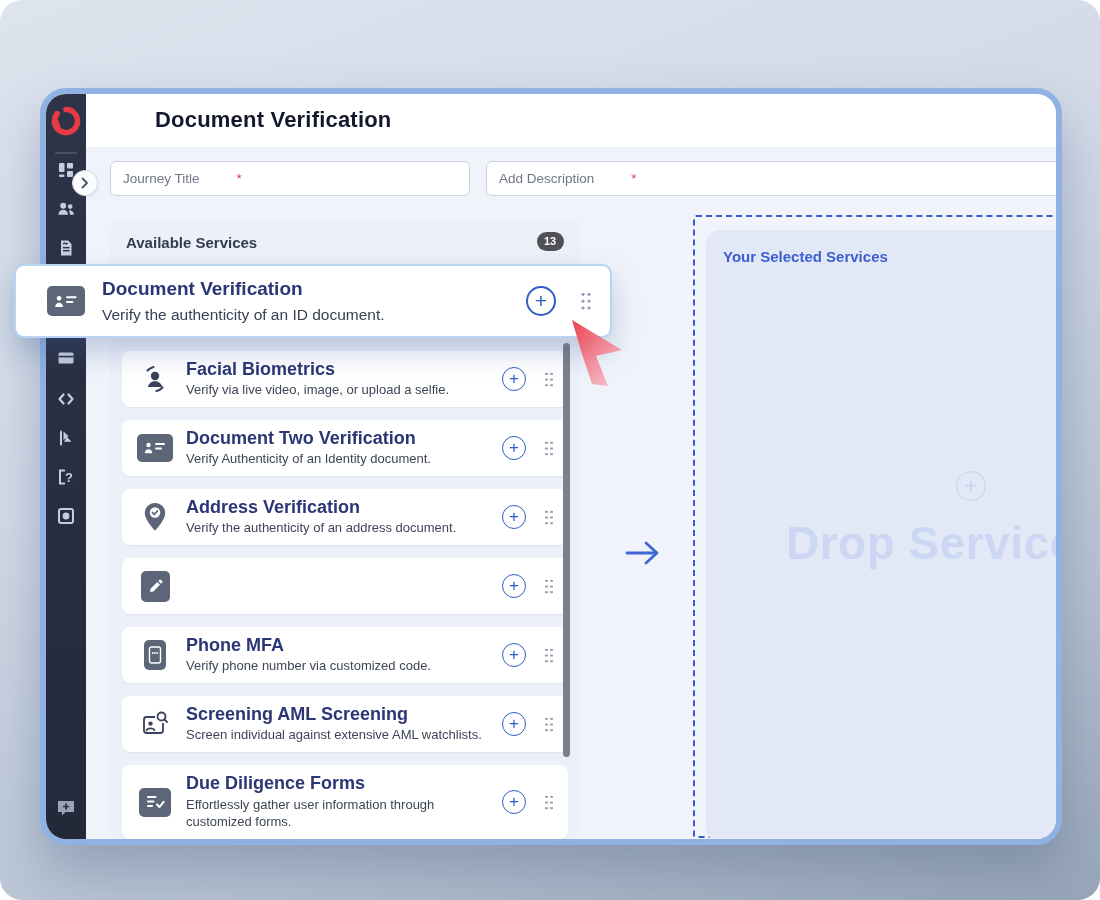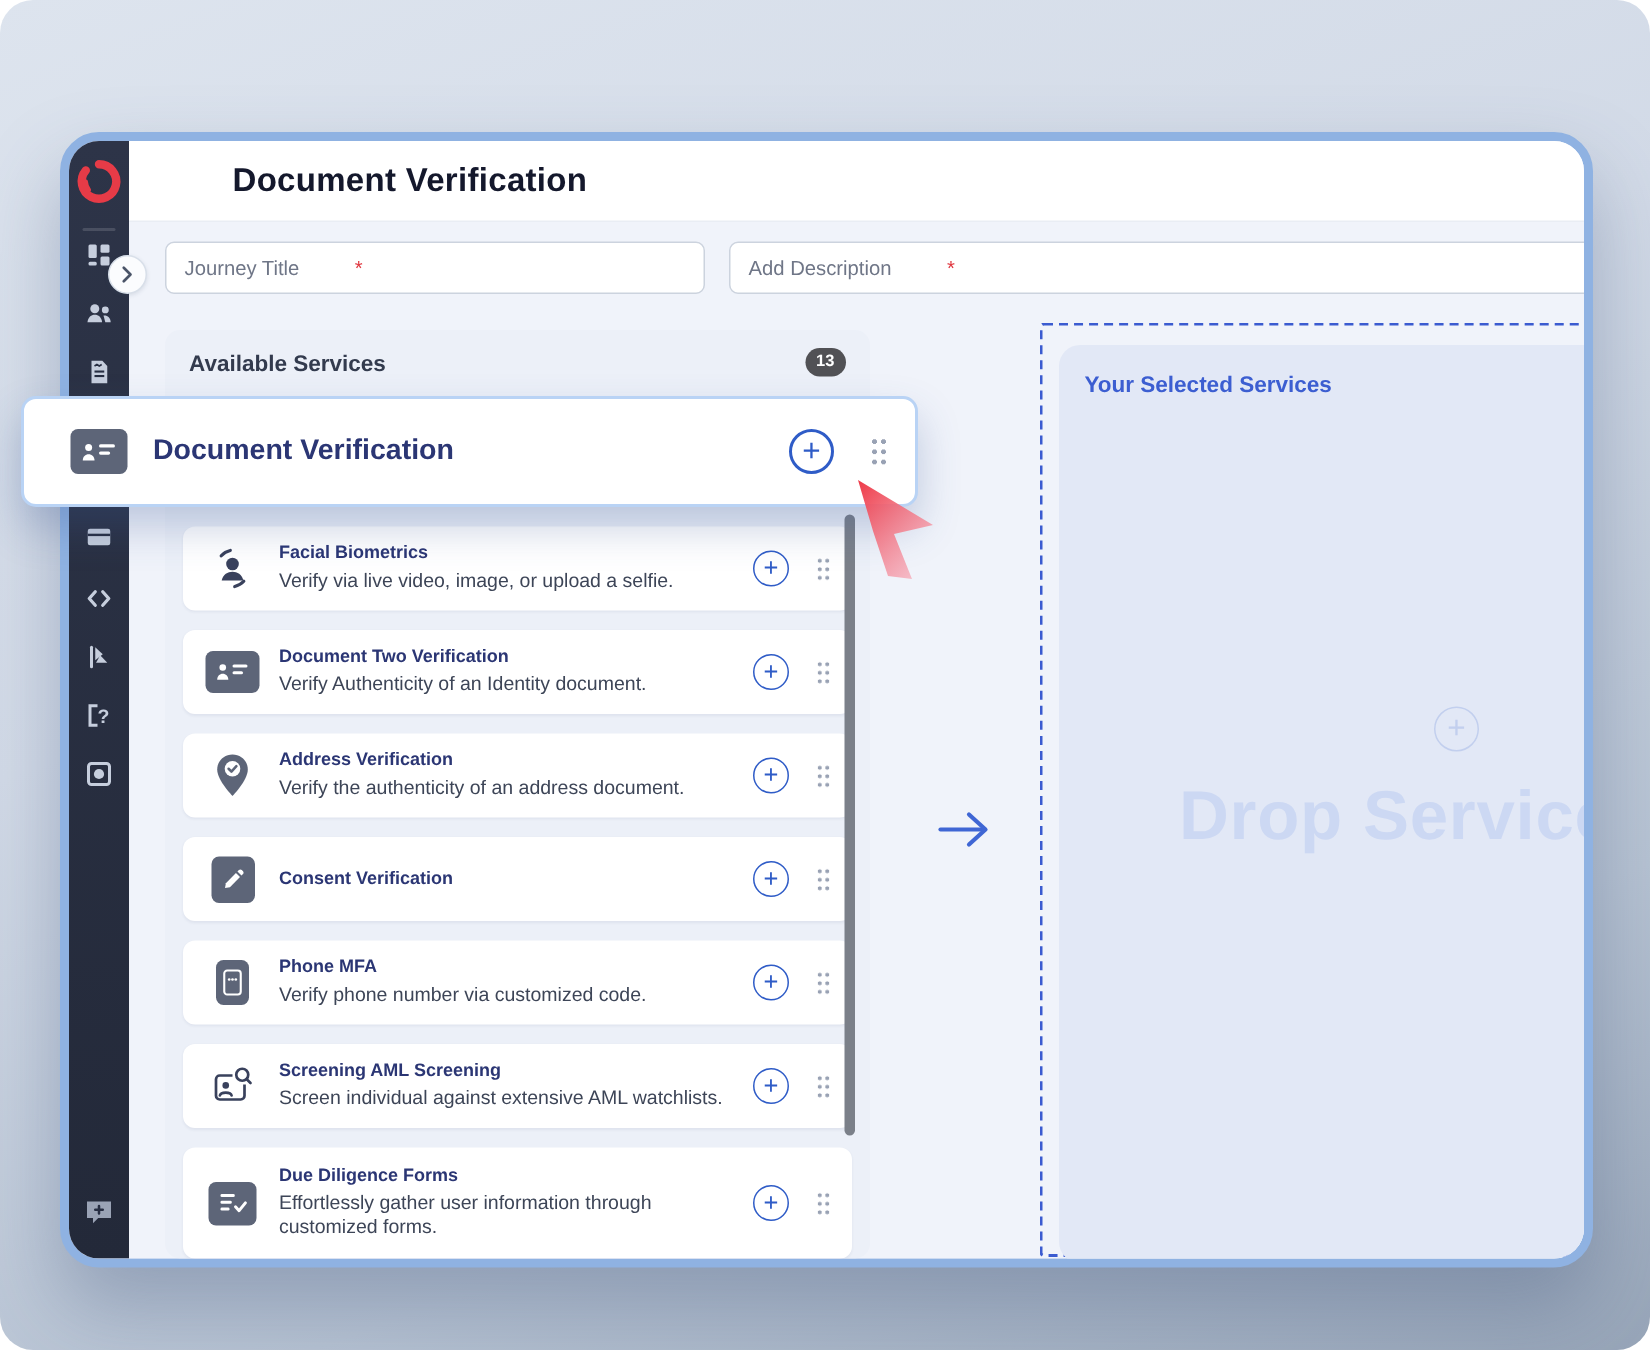--- a/index.html
+++ b/index.html
@@ -34,21 +34,21 @@
   .item{position:absolute;left:12px;width:446px;height:56px;background:#fff;border-radius:8px;
     box-shadow:0 1px 2px rgba(40,60,100,.07);display:flex;align-items:center;padding:0 14px;gap:12px;}
   .item.tall{height:74px;}
   .icon-wrap{flex:0 0 auto;display:flex;align-items:center;justify-content:center;width:38px;}
   .tile{background:#5d6578;border-radius:5px;display:flex;align-items:center;justify-content:center;}
   .tile.card{width:36px;height:28px;}
   .tile.sq{width:29px;height:31px;}
   .tile.ph{width:22px;height:30px;border-radius:5px;}
   .tile.fm{width:32px;height:29px;}
   .item-text{display:flex;flex-direction:column;gap:3px;max-width:336px;}
-  .item-title{font-size:12px;font-weight:bold;color:#2b3674;line-height:1.15;}
+  .item-title{font-size:18px;font-weight:bold;color:#2b3674;line-height:1.15;}
   .item-desc{font-size:13px;color:#3d4557;line-height:1.3;}
   .plus{margin-left:auto;flex:0 0 auto;width:24px;height:24px;border:1.5px solid #2f5cc7;border-radius:50%;
     color:#2f5cc7;font-size:17px;line-height:21px;text-align:center;}
   .dots{flex:0 0 auto;width:10px;height:17px;margin-left:6px;
     background-image:radial-gradient(circle,#99a2b4 1.25px,transparent 1.35px);background-size:5px 5.7px;}
   .scrollbar{position:absolute;left:477px;top:195px;width:7px;height:414px;background:#7b8089;border-radius:4px;}
   
   .mid-arrow{position:absolute;left:538px;top:390px;}
   
   .dropzone{position:absolute;left:607px;top:67px;width:430px;height:623px;border:2px dashed #3b5bd0;border-radius:3px;}
@@ -229,21 +229,20 @@
         <div class="item" style="top:338px">
           <span class="icon-wrap">
             <span class="tile sq">
                 <svg width="17" height="17" viewBox="0 0 17 17">
               <path d="M3 14l.6-3.2L10.3 4l2.7 2.7-6.7 6.8z" fill="#fff"></path>
               <path d="M11.3 3l2.7 2.7 1-1c.5-.5.5-1.4 0-1.9l-.8-.8c-.5-.5-1.4-.5-1.9 0z" fill="#fff"></path>
             </svg>
               </span>
           </span>
           <span class="item-text">
-            <span class="item-title">Consent Verification</span>
           </span>
           <span class="plus">+</span>
           <span class="dots"></span>
         </div>
 
         <div class="item" style="top:407px">
           <span class="icon-wrap">
             <span class="tile ph">
                 <svg width="14" height="18" viewBox="0 0 14 18">
               <rect x="1.5" y="1" width="11" height="16" rx="2" fill="none" stroke="#fff" stroke-width="1.4"></rect>
@@ -328,20 +327,21 @@
           <svg width="26" height="17" viewBox="0 0 24 16">
         <circle cx="5.5" cy="5" r="2.2" fill="#fff"></circle>
         <path d="M1.8 13.2c0-2.5 1.7-4 3.7-4s3.7 1.5 3.7 4z" fill="#fff"></path>
         <rect x="12" y="3" width="10" height="2" rx="1" fill="#fff"></rect>
             <rect x="12" y="7.5" width="7" height="2" rx="1" fill="#fff"></rect>
       </svg>
         </span>
     </span>
     <span class="float-text">
       <span class="float-title">Document Verification</span>
+      <span class="float-desc">Verify the authenticity of an ID document.</span>
     </span>
     <span class="float-plus">+</span>
     <span class="float-dots"></span>
   </div>
 
   <span class="cursor">
     <svg width="58" height="70" viewBox="0 0 58 70">
       <defs>
         <linearGradient id="curg" x1="0" y1="0" x2="0.8" y2="1">
           <stop offset="0" stop-color="#ee3a48"></stop>

